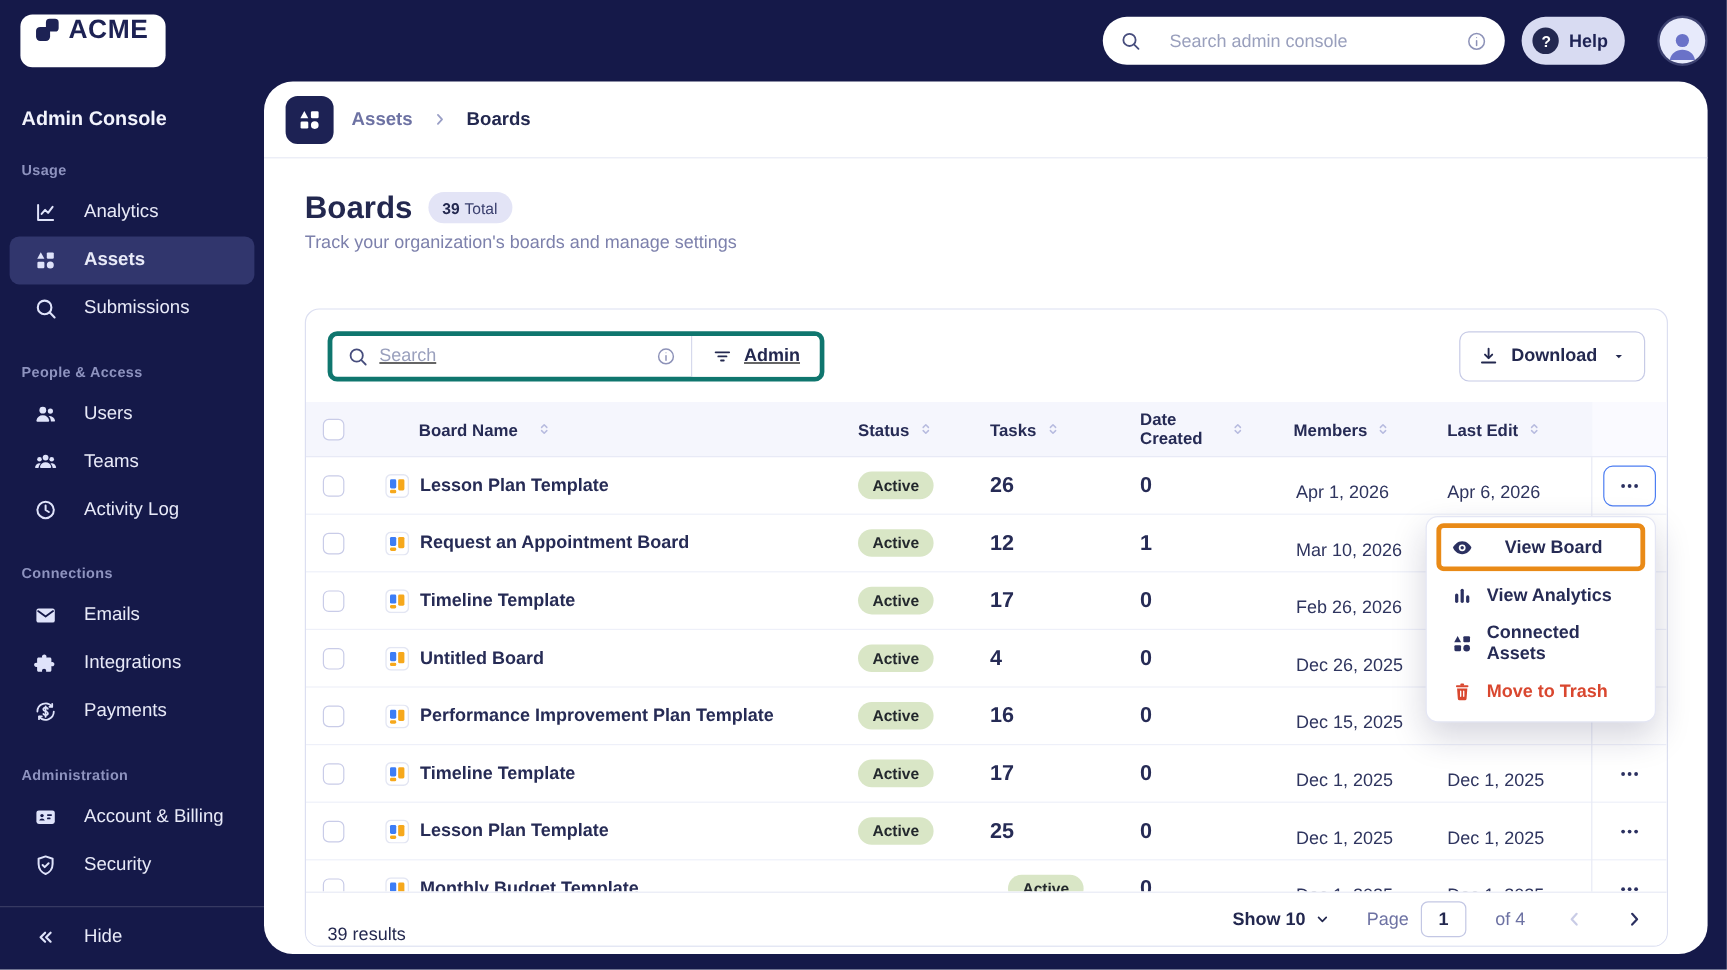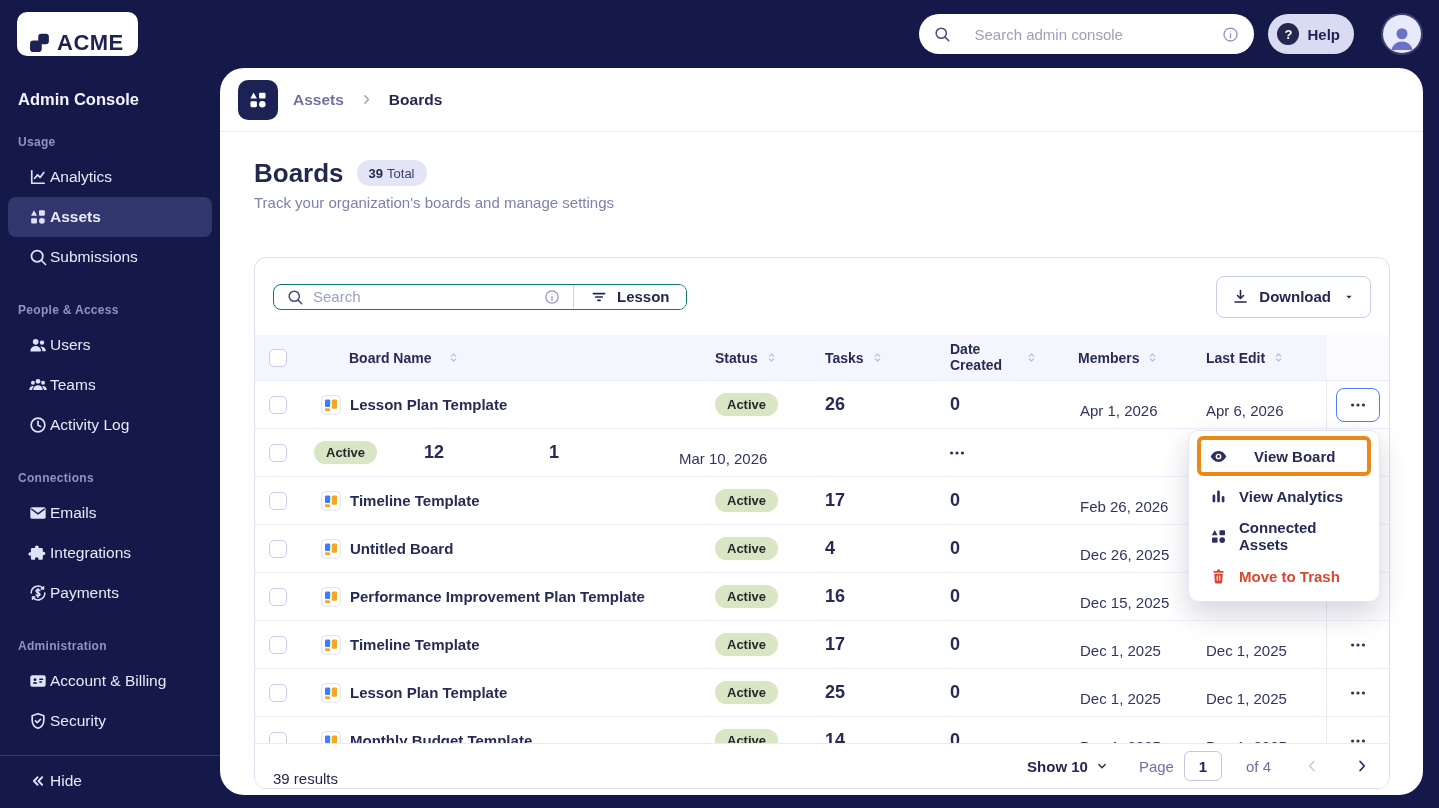--- a/index.html
+++ b/index.html
@@ -2,40 +2,40 @@
 <html><head>
 <meta charset="utf-8">
 <style>
   * { margin:0; padding:0; box-sizing:border-box; }
   html,body { width:1439px; height:808px; overflow:hidden; }
   body { background:#151949; font-family:"Liberation Sans", sans-serif; position:relative; }
   svg { display:block; }
 
   
   .topbar { height:68px; display:flex; align-items:center; padding:0 18px 0 17px; }
-  .logo-box { background:#fff; border-radius:10px; height:44px; padding:0 14px 0 10px; display:flex; align-items:flex-end; gap:4px; }
+  .logo-box { background:#fff; border-radius:10px; height:44px; padding:0 14px 0 10px; display:flex; align-items:flex-start; gap:4px; }
   .logo-box .mark { width:26px; height:26px; }
   .logo-box .word { font-size:22px; font-weight:800; color:#1d2254; letter-spacing:.5px; }
   .top-right { margin-left:auto; display:flex; align-items:center; }
   .top-search { width:335px; height:40px; background:#fff; border-radius:20px; display:flex; align-items:center; padding:0 14px; gap:23px; }
   .top-search .sic { width:18px; height:18px; color:#474d7d; }
   .top-search input { border:none; outline:none; flex:1; font-size:15px; color:#23284f; font-family:inherit; }
   .top-search input::placeholder { color:#9aa0bd; }
   .top-search .iic { width:19px; height:19px; color:#8d92b8; }
   .help-pill { margin-left:14px; height:40px; background:#d8dbf2; border-radius:20px; display:flex; align-items:center; gap:8px; padding:0 14px 0 9px; cursor:pointer; }
   .help-q { width:22px; height:22px; background:#232850; border-radius:50%; color:#fff; font-size:13px; font-weight:700; display:flex; align-items:center; justify-content:center; }
   .help-pill .hlabel { font-size:15px; font-weight:600; color:#1d2254; }
   .avatar { margin-left:29px; width:38px; height:38px; border-radius:50%; background:#e7eafb; box-shadow:0 0 0 2px #3c4170; overflow:hidden; display:flex; align-items:flex-end; justify-content:center; cursor:pointer; }
   .avatar svg { width:30px; height:30px; color:#6a72c8; }
 
   
   .sidebar { position:absolute; left:0; top:68px; width:220px; bottom:0; color:#e8eaf8; }
   .sb-title { font-size:16.5px; font-weight:700; color:#f2f3fc; padding:22px 18px 0 18px; }
   .sb-section-label { font-size:12px; font-weight:700; color:#8e93bf; letter-spacing:.3px; margin:26px 18px 8px 18px; }
-  .side-item { height:40px; margin:0 8px; border-radius:8px; display:flex; align-items:center; gap:2px; padding:0 12px 0 20px; font-size:15.5px; font-weight:500; color:#e8eaf8; cursor:pointer; }
+  .side-item { height:40px; margin:0 8px; border-radius:8px; display:flex; align-items:center; gap:22px; padding:0 12px 0 20px; font-size:15.5px; font-weight:500; color:#e8eaf8; cursor:pointer; }
   .side-item .sicon { width:20px; height:20px; color:#dfe3fa; flex:0 0 20px; }
   .side-item.active { background:#31366d; font-weight:600; }
   .sb-divider { border-top:1px solid rgba(255,255,255,.14); margin:14px 0 5px 0; }
 
   
   .main { position:absolute; left:220px; top:68px; right:16px; bottom:13px; background:#fff; border-radius:24px; overflow:hidden; }
   .breadcrumb-bar { height:64px; border-bottom:1px solid #e8eaf6; display:flex; align-items:center; gap:15px; padding:0 18px; }
   .bc-icon { width:40px; height:40px; background:#1d2254; border-radius:10px; display:flex; align-items:center; justify-content:center; }
   .bc-icon svg { width:22px; height:22px; color:#fff; }
   .bc-parent { font-size:15.5px; font-weight:600; color:#6d72a3; cursor:pointer; }
@@ -48,21 +48,21 @@
   .total-badge { background:#e3e4f6; border-radius:13px; height:26px; display:flex; align-items:center; gap:4px; padding:0 12px; }
   .total-badge .cnt { font-size:13px; font-weight:800; color:#23284f; }
   .total-badge .lbl { font-size:13px; font-weight:500; color:#3a3f6e; }
   .subtitle { margin-top:6px; font-size:15px; color:#7d81ac; }
 
   
   .card { position:relative; margin-top:46px; width:1136px; height:532px; border:1px solid #dcdff1; border-radius:12px; background:#fff; display:flex; flex-direction:column; overflow:hidden; }
   .vline { position:absolute; top:77px; bottom:0; right:62px; width:1px; background:#e8eaf6; z-index:1; }
 
   .toolbar { flex:0 0 77px; display:flex; align-items:center; justify-content:space-between; padding:0 18px; }
-  .sgroup { display:flex; border:1px solid #0f766e; border-radius:8px; height:26px; overflow:hidden; }
+  .sgroup { display:flex; border:4px solid #0f766e; border-radius:8px; height:42px; overflow:hidden;text-decoration:underline; }
   .tsearch { width:300px; display:flex; align-items:center; gap:9px; padding:0 12px; border-right:1px solid #ccd0e8; }
   .tsearch .sic { width:18px; height:18px; color:#474d7d; }
   .tsearch input { border:none; outline:none; flex:1; font-size:15px; color:#23284f; font-family:inherit; }
   .tsearch input::placeholder { color:#9aa0bd; }
   .tsearch .iic { width:18px; height:18px; color:#8d92b8; }
   .tfilter { display:flex; align-items:center; gap:9px; padding:0 16px; cursor:pointer; background:#fff; border:none; font-family:inherit; font-size:15px; font-weight:600; color:#23284f; }
   .tfilter svg { width:18px; height:18px; color:#23284f; }
   .download-btn { height:42px; border:1px solid #c7cbe6; background:#fff; border-radius:8px; display:flex; align-items:center; gap:9px; padding:0 14px; cursor:pointer; font-family:inherit; font-size:15px; font-weight:600; color:#23284f; }
   .download-btn .dlic { width:19px; height:19px; color:#23284f; }
   .download-btn .caret { width:14px; height:14px; color:#23284f; margin-left:2px; }
@@ -342,21 +342,21 @@
                   <circle cx="12" cy="8" r="0.6" fill="currentColor" stroke="none"></circle>
                 </svg>
               </span>
           </div>
           <button class="tfilter">
             <svg viewBox="0 0 24 24" fill="none" stroke="currentColor" stroke-width="2.1" stroke-linecap="round">
                 <path d="M4.5 7.5h15"></path>
                 <path d="M7.5 12h9"></path>
                 <path d="M10.5 16.5h3"></path>
               </svg>
-            <span>Lesson</span>
+            <span>Admin</span>
           </button>
         </div>
         <button class="download-btn">
           <span class="dlic">
               <svg viewBox="0 0 24 24" fill="none" stroke="currentColor" stroke-width="2" stroke-linecap="round" stroke-linejoin="round">
                 <path d="M12 4.5v9.5"></path>
                 <path d="M8.2 10.7 12 14.5l3.8-3.8"></path>
                 <path d="M5 19h14"></path>
               </svg>
             </span>
@@ -469,72 +469,42 @@
                   <circle cx="18.5" cy="12" r="1.9"></circle>
                 </svg>
               </button>
     </div>
   </div>
 
   <div class="trow">
     <div class="cell c-check">
               <span class="checkbox"></span>
             </div>
-    <div class="cell c-status">
-              <span class="badge">Active</span>
-            </div>
-    <div class="cell c-tasks">
-              <span class="num">12</span>
-            </div>
-    <div class="cell c-members">
-              <span class="num">1</span>
-            </div>
-    <div class="cell c-created">
-              <span class="datev">Mar 10, 2026</span>
-            </div>
-    <div class="cell c-edit">
-              <span class="datev"></span>
-            </div>
-    <div class="cell c-actions">
-      <button class="dots-btn">
-                <svg viewBox="0 0 24 24" fill="currentColor">
-                  <circle cx="5.5" cy="12" r="1.9"></circle>
-                  <circle cx="12" cy="12" r="1.9"></circle>
-                  <circle cx="18.5" cy="12" r="1.9"></circle>
-                </svg>
-              </button>
-    </div>
-  </div>
-
-  <div class="trow">
-    <div class="cell c-check">
-              <span class="checkbox"></span>
-            </div>
     <div class="cell c-name">
       <span class="board-ic">
                 <svg viewBox="0 0 20 20">
                   <rect x="0.6" y="0.6" width="18.8" height="18.8" rx="4.2" fill="#fff" stroke="#e3e6f3" stroke-width="1.2"></rect>
                   <rect x="4" y="4.4" width="5.2" height="7.6" rx="1.2" fill="#3d7df6"></rect>
                   <rect x="4" y="13.2" width="5.2" height="2.9" rx="1.2" fill="#f6a81c"></rect>
                   <rect x="10.8" y="4.4" width="5.2" height="9.4" rx="1.2" fill="#f6a81c"></rect>
                 </svg>
               </span>
-      <span class="bname">Timeline Template</span>
+      <span class="bname">Request an Appointment Board</span>
     </div>
     <div class="cell c-status">
               <span class="badge">Active</span>
             </div>
     <div class="cell c-tasks">
-              <span class="num">17</span>
+              <span class="num">12</span>
             </div>
     <div class="cell c-members">
-              <span class="num">0</span>
+              <span class="num">1</span>
             </div>
     <div class="cell c-created">
-              <span class="datev">Feb 26, 2026</span>
+              <span class="datev">Mar 10, 2026</span>
             </div>
     <div class="cell c-edit">
               <span class="datev"></span>
             </div>
     <div class="cell c-actions">
       <button class="dots-btn">
                 <svg viewBox="0 0 24 24" fill="currentColor">
                   <circle cx="5.5" cy="12" r="1.9"></circle>
                   <circle cx="12" cy="12" r="1.9"></circle>
                   <circle cx="18.5" cy="12" r="1.9"></circle>
@@ -549,33 +519,33 @@
             </div>
     <div class="cell c-name">
       <span class="board-ic">
                 <svg viewBox="0 0 20 20">
                   <rect x="0.6" y="0.6" width="18.8" height="18.8" rx="4.2" fill="#fff" stroke="#e3e6f3" stroke-width="1.2"></rect>
                   <rect x="4" y="4.4" width="5.2" height="7.6" rx="1.2" fill="#3d7df6"></rect>
                   <rect x="4" y="13.2" width="5.2" height="2.9" rx="1.2" fill="#f6a81c"></rect>
                   <rect x="10.8" y="4.4" width="5.2" height="9.4" rx="1.2" fill="#f6a81c"></rect>
                 </svg>
               </span>
-      <span class="bname">Untitled Board</span>
+      <span class="bname">Timeline Template</span>
     </div>
     <div class="cell c-status">
               <span class="badge">Active</span>
             </div>
     <div class="cell c-tasks">
-              <span class="num">4</span>
+              <span class="num">17</span>
             </div>
     <div class="cell c-members">
               <span class="num">0</span>
             </div>
     <div class="cell c-created">
-              <span class="datev">Dec 26, 2025</span>
+              <span class="datev">Feb 26, 2026</span>
             </div>
     <div class="cell c-edit">
               <span class="datev"></span>
             </div>
     <div class="cell c-actions">
       <button class="dots-btn">
                 <svg viewBox="0 0 24 24" fill="currentColor">
                   <circle cx="5.5" cy="12" r="1.9"></circle>
                   <circle cx="12" cy="12" r="1.9"></circle>
                   <circle cx="18.5" cy="12" r="1.9"></circle>
@@ -590,33 +560,33 @@
             </div>
     <div class="cell c-name">
       <span class="board-ic">
                 <svg viewBox="0 0 20 20">
                   <rect x="0.6" y="0.6" width="18.8" height="18.8" rx="4.2" fill="#fff" stroke="#e3e6f3" stroke-width="1.2"></rect>
                   <rect x="4" y="4.4" width="5.2" height="7.6" rx="1.2" fill="#3d7df6"></rect>
                   <rect x="4" y="13.2" width="5.2" height="2.9" rx="1.2" fill="#f6a81c"></rect>
                   <rect x="10.8" y="4.4" width="5.2" height="9.4" rx="1.2" fill="#f6a81c"></rect>
                 </svg>
               </span>
-      <span class="bname">Performance Improvement Plan Template</span>
+      <span class="bname">Untitled Board</span>
     </div>
     <div class="cell c-status">
               <span class="badge">Active</span>
             </div>
     <div class="cell c-tasks">
-              <span class="num">16</span>
+              <span class="num">4</span>
             </div>
     <div class="cell c-members">
               <span class="num">0</span>
             </div>
     <div class="cell c-created">
-              <span class="datev">Dec 15, 2025</span>
+              <span class="datev">Dec 26, 2025</span>
             </div>
     <div class="cell c-edit">
               <span class="datev"></span>
             </div>
     <div class="cell c-actions">
       <button class="dots-btn">
                 <svg viewBox="0 0 24 24" fill="currentColor">
                   <circle cx="5.5" cy="12" r="1.9"></circle>
                   <circle cx="12" cy="12" r="1.9"></circle>
                   <circle cx="18.5" cy="12" r="1.9"></circle>
@@ -631,36 +601,36 @@
             </div>
     <div class="cell c-name">
       <span class="board-ic">
                 <svg viewBox="0 0 20 20">
                   <rect x="0.6" y="0.6" width="18.8" height="18.8" rx="4.2" fill="#fff" stroke="#e3e6f3" stroke-width="1.2"></rect>
                   <rect x="4" y="4.4" width="5.2" height="7.6" rx="1.2" fill="#3d7df6"></rect>
                   <rect x="4" y="13.2" width="5.2" height="2.9" rx="1.2" fill="#f6a81c"></rect>
                   <rect x="10.8" y="4.4" width="5.2" height="9.4" rx="1.2" fill="#f6a81c"></rect>
                 </svg>
               </span>
-      <span class="bname">Timeline Template</span>
+      <span class="bname">Performance Improvement Plan Template</span>
     </div>
     <div class="cell c-status">
               <span class="badge">Active</span>
             </div>
     <div class="cell c-tasks">
-              <span class="num">17</span>
+              <span class="num">16</span>
             </div>
     <div class="cell c-members">
               <span class="num">0</span>
             </div>
     <div class="cell c-created">
-              <span class="datev">Dec 1, 2025</span>
+              <span class="datev">Dec 15, 2025</span>
             </div>
     <div class="cell c-edit">
-              <span class="datev">Dec 1, 2025</span>
+              <span class="datev"></span>
             </div>
     <div class="cell c-actions">
       <button class="dots-btn">
                 <svg viewBox="0 0 24 24" fill="currentColor">
                   <circle cx="5.5" cy="12" r="1.9"></circle>
                   <circle cx="12" cy="12" r="1.9"></circle>
                   <circle cx="18.5" cy="12" r="1.9"></circle>
                 </svg>
               </button>
     </div>
@@ -672,27 +642,27 @@
             </div>
     <div class="cell c-name">
       <span class="board-ic">
                 <svg viewBox="0 0 20 20">
                   <rect x="0.6" y="0.6" width="18.8" height="18.8" rx="4.2" fill="#fff" stroke="#e3e6f3" stroke-width="1.2"></rect>
                   <rect x="4" y="4.4" width="5.2" height="7.6" rx="1.2" fill="#3d7df6"></rect>
                   <rect x="4" y="13.2" width="5.2" height="2.9" rx="1.2" fill="#f6a81c"></rect>
                   <rect x="10.8" y="4.4" width="5.2" height="9.4" rx="1.2" fill="#f6a81c"></rect>
                 </svg>
               </span>
-      <span class="bname">Lesson Plan Template</span>
+      <span class="bname">Timeline Template</span>
     </div>
     <div class="cell c-status">
               <span class="badge">Active</span>
             </div>
     <div class="cell c-tasks">
-              <span class="num">25</span>
+              <span class="num">17</span>
             </div>
     <div class="cell c-members">
               <span class="num">0</span>
             </div>
     <div class="cell c-created">
               <span class="datev">Dec 1, 2025</span>
             </div>
     <div class="cell c-edit">
               <span class="datev">Dec 1, 2025</span>
             </div>
@@ -713,27 +683,65 @@
             </div>
     <div class="cell c-name">
       <span class="board-ic">
                 <svg viewBox="0 0 20 20">
                   <rect x="0.6" y="0.6" width="18.8" height="18.8" rx="4.2" fill="#fff" stroke="#e3e6f3" stroke-width="1.2"></rect>
                   <rect x="4" y="4.4" width="5.2" height="7.6" rx="1.2" fill="#3d7df6"></rect>
                   <rect x="4" y="13.2" width="5.2" height="2.9" rx="1.2" fill="#f6a81c"></rect>
                   <rect x="10.8" y="4.4" width="5.2" height="9.4" rx="1.2" fill="#f6a81c"></rect>
                 </svg>
               </span>
-      <span class="bname">Monthly Budget Template</span>
+      <span class="bname">Lesson Plan Template</span>
     </div>
     <div class="cell c-status">
               <span class="badge">Active</span>
             </div>
     <div class="cell c-tasks">
-              <span class="num">14</span>
+              <span class="num">25</span>
+            </div>
+    <div class="cell c-members">
+              <span class="num">0</span>
+            </div>
+    <div class="cell c-created">
+              <span class="datev">Dec 1, 2025</span>
+            </div>
+    <div class="cell c-edit">
+              <span class="datev">Dec 1, 2025</span>
+            </div>
+    <div class="cell c-actions">
+      <button class="dots-btn">
+                <svg viewBox="0 0 24 24" fill="currentColor">
+                  <circle cx="5.5" cy="12" r="1.9"></circle>
+                  <circle cx="12" cy="12" r="1.9"></circle>
+                  <circle cx="18.5" cy="12" r="1.9"></circle>
+                </svg>
+              </button>
+    </div>
+  </div>
+
+  <div class="trow">
+    <div class="cell c-check">
+              <span class="checkbox"></span>
+            </div>
+    <div class="cell c-name">
+      <span class="board-ic">
+                <svg viewBox="0 0 20 20">
+                  <rect x="0.6" y="0.6" width="18.8" height="18.8" rx="4.2" fill="#fff" stroke="#e3e6f3" stroke-width="1.2"></rect>
+                  <rect x="4" y="4.4" width="5.2" height="7.6" rx="1.2" fill="#3d7df6"></rect>
+                  <rect x="4" y="13.2" width="5.2" height="2.9" rx="1.2" fill="#f6a81c"></rect>
+                  <rect x="10.8" y="4.4" width="5.2" height="9.4" rx="1.2" fill="#f6a81c"></rect>
+                </svg>
+              </span>
+      <span class="bname">Monthly Budget Template</span>
+    </div>
+    <div class="cell c-status">
+              <span class="badge">Active</span>
             </div>
     <div class="cell c-members">
               <span class="num">0</span>
             </div>
     <div class="cell c-created">
               <span class="datev">Dec 1, 2025</span>
             </div>
     <div class="cell c-edit">
               <span class="datev">Dec 1, 2025</span>
             </div>

